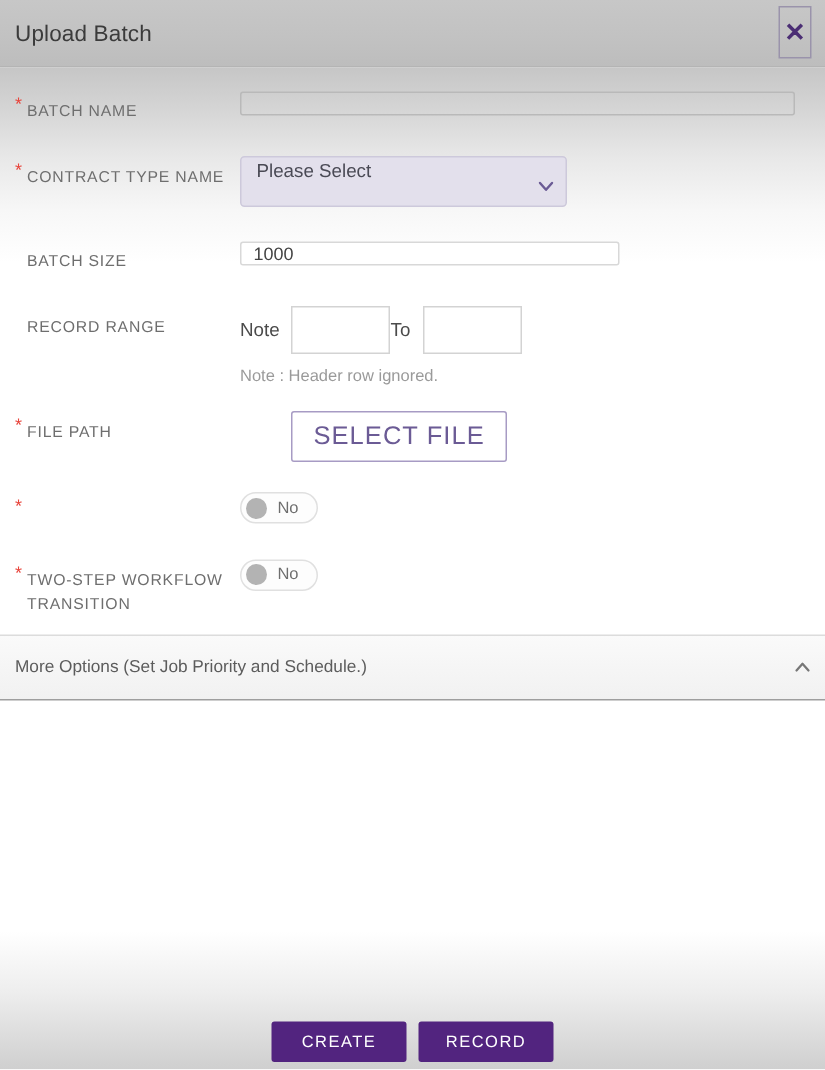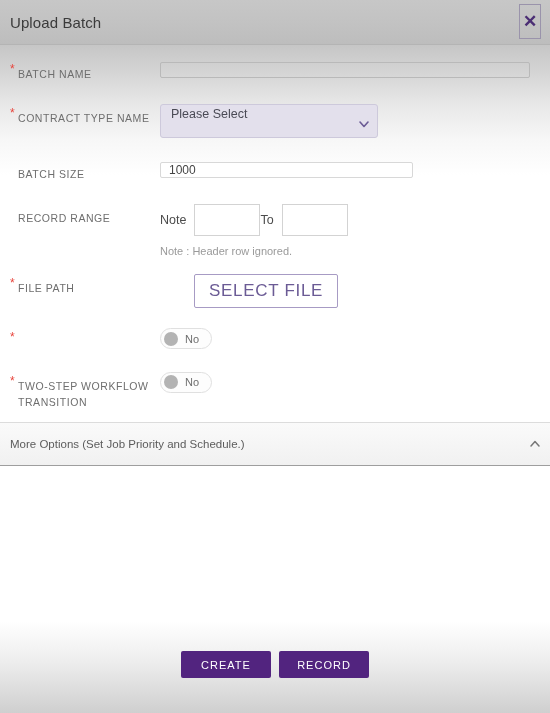--- a/index.html
+++ b/index.html
@@ -249,21 +249,21 @@
   .chev-up { width: 11px; height: 11px; }
   .chev-up svg { display: block; }
 
   .filler { height: 150px; }
 
   
   .dialog-footer {
     flex: 0 0 92px;
     background: linear-gradient(to bottom, #ffffff 0%, #ededed 45%, #cfcfcf 100%);
     display: flex;
-    align-items: center;
+    align-items: flex-end;
     justify-content: center;
     gap: 8px;
     padding-bottom: 5px;
     box-sizing: border-box;
   }
   .btn-primary {
     box-sizing: border-box;
     width: 90px;
     height: 27px;
     background: #52247f;

